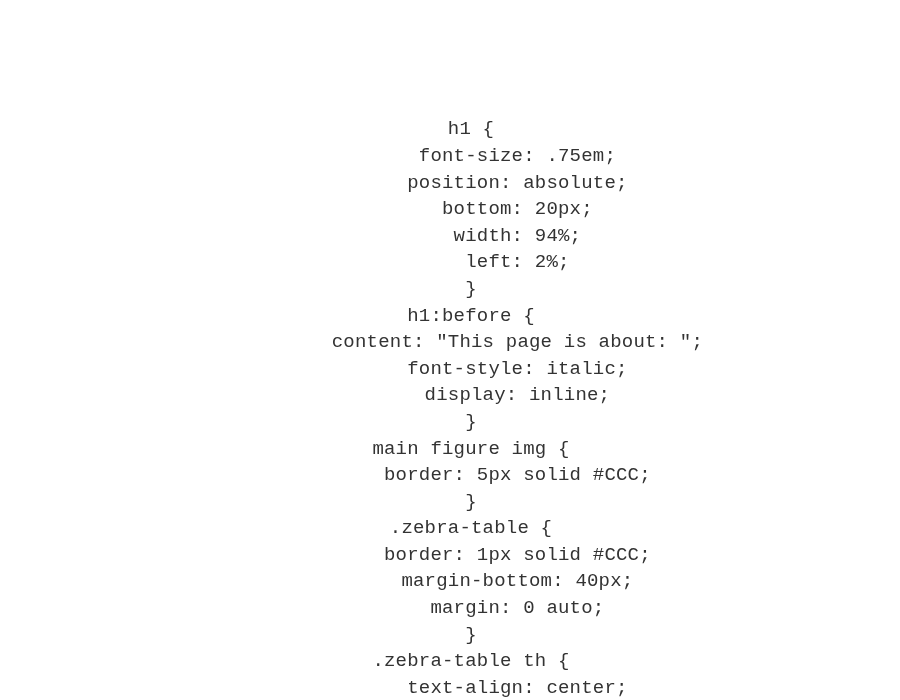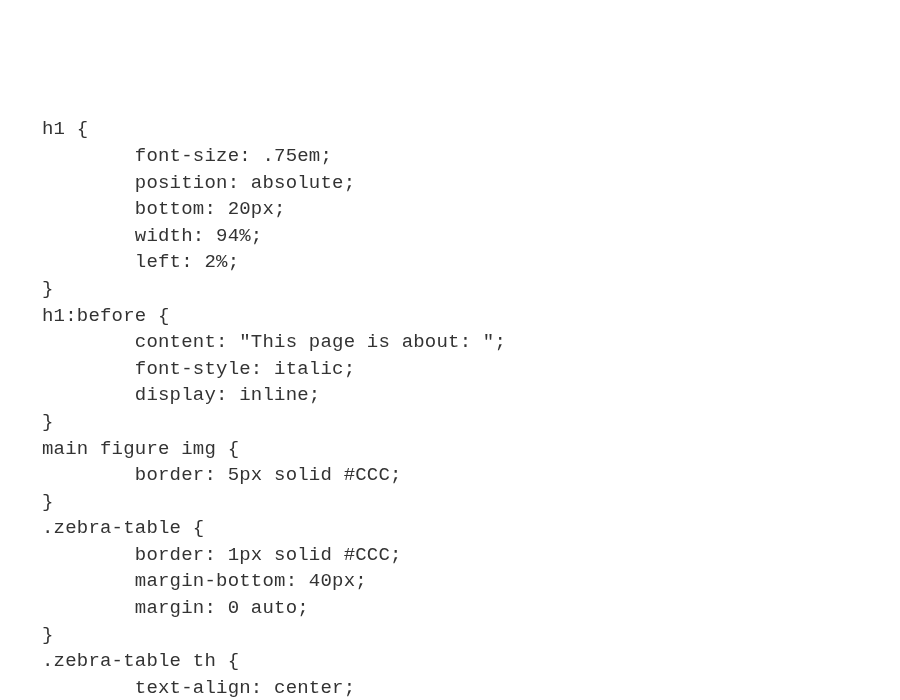--- a/index.html
+++ b/index.html
@@ -15,20 +15,21 @@
       color: #333333;
       padding: 10px 0 0 42px;
       width: 900px;
       height: 700px;
       overflow: hidden;
       white-space: pre;
       letter-spacing: 0.2px;
     }
     .code-block {
       display: block;
+      text-align: center;
     }
     .line {
       display: block;
     }
   </style>
 </head>
 <body>
 
 
 

